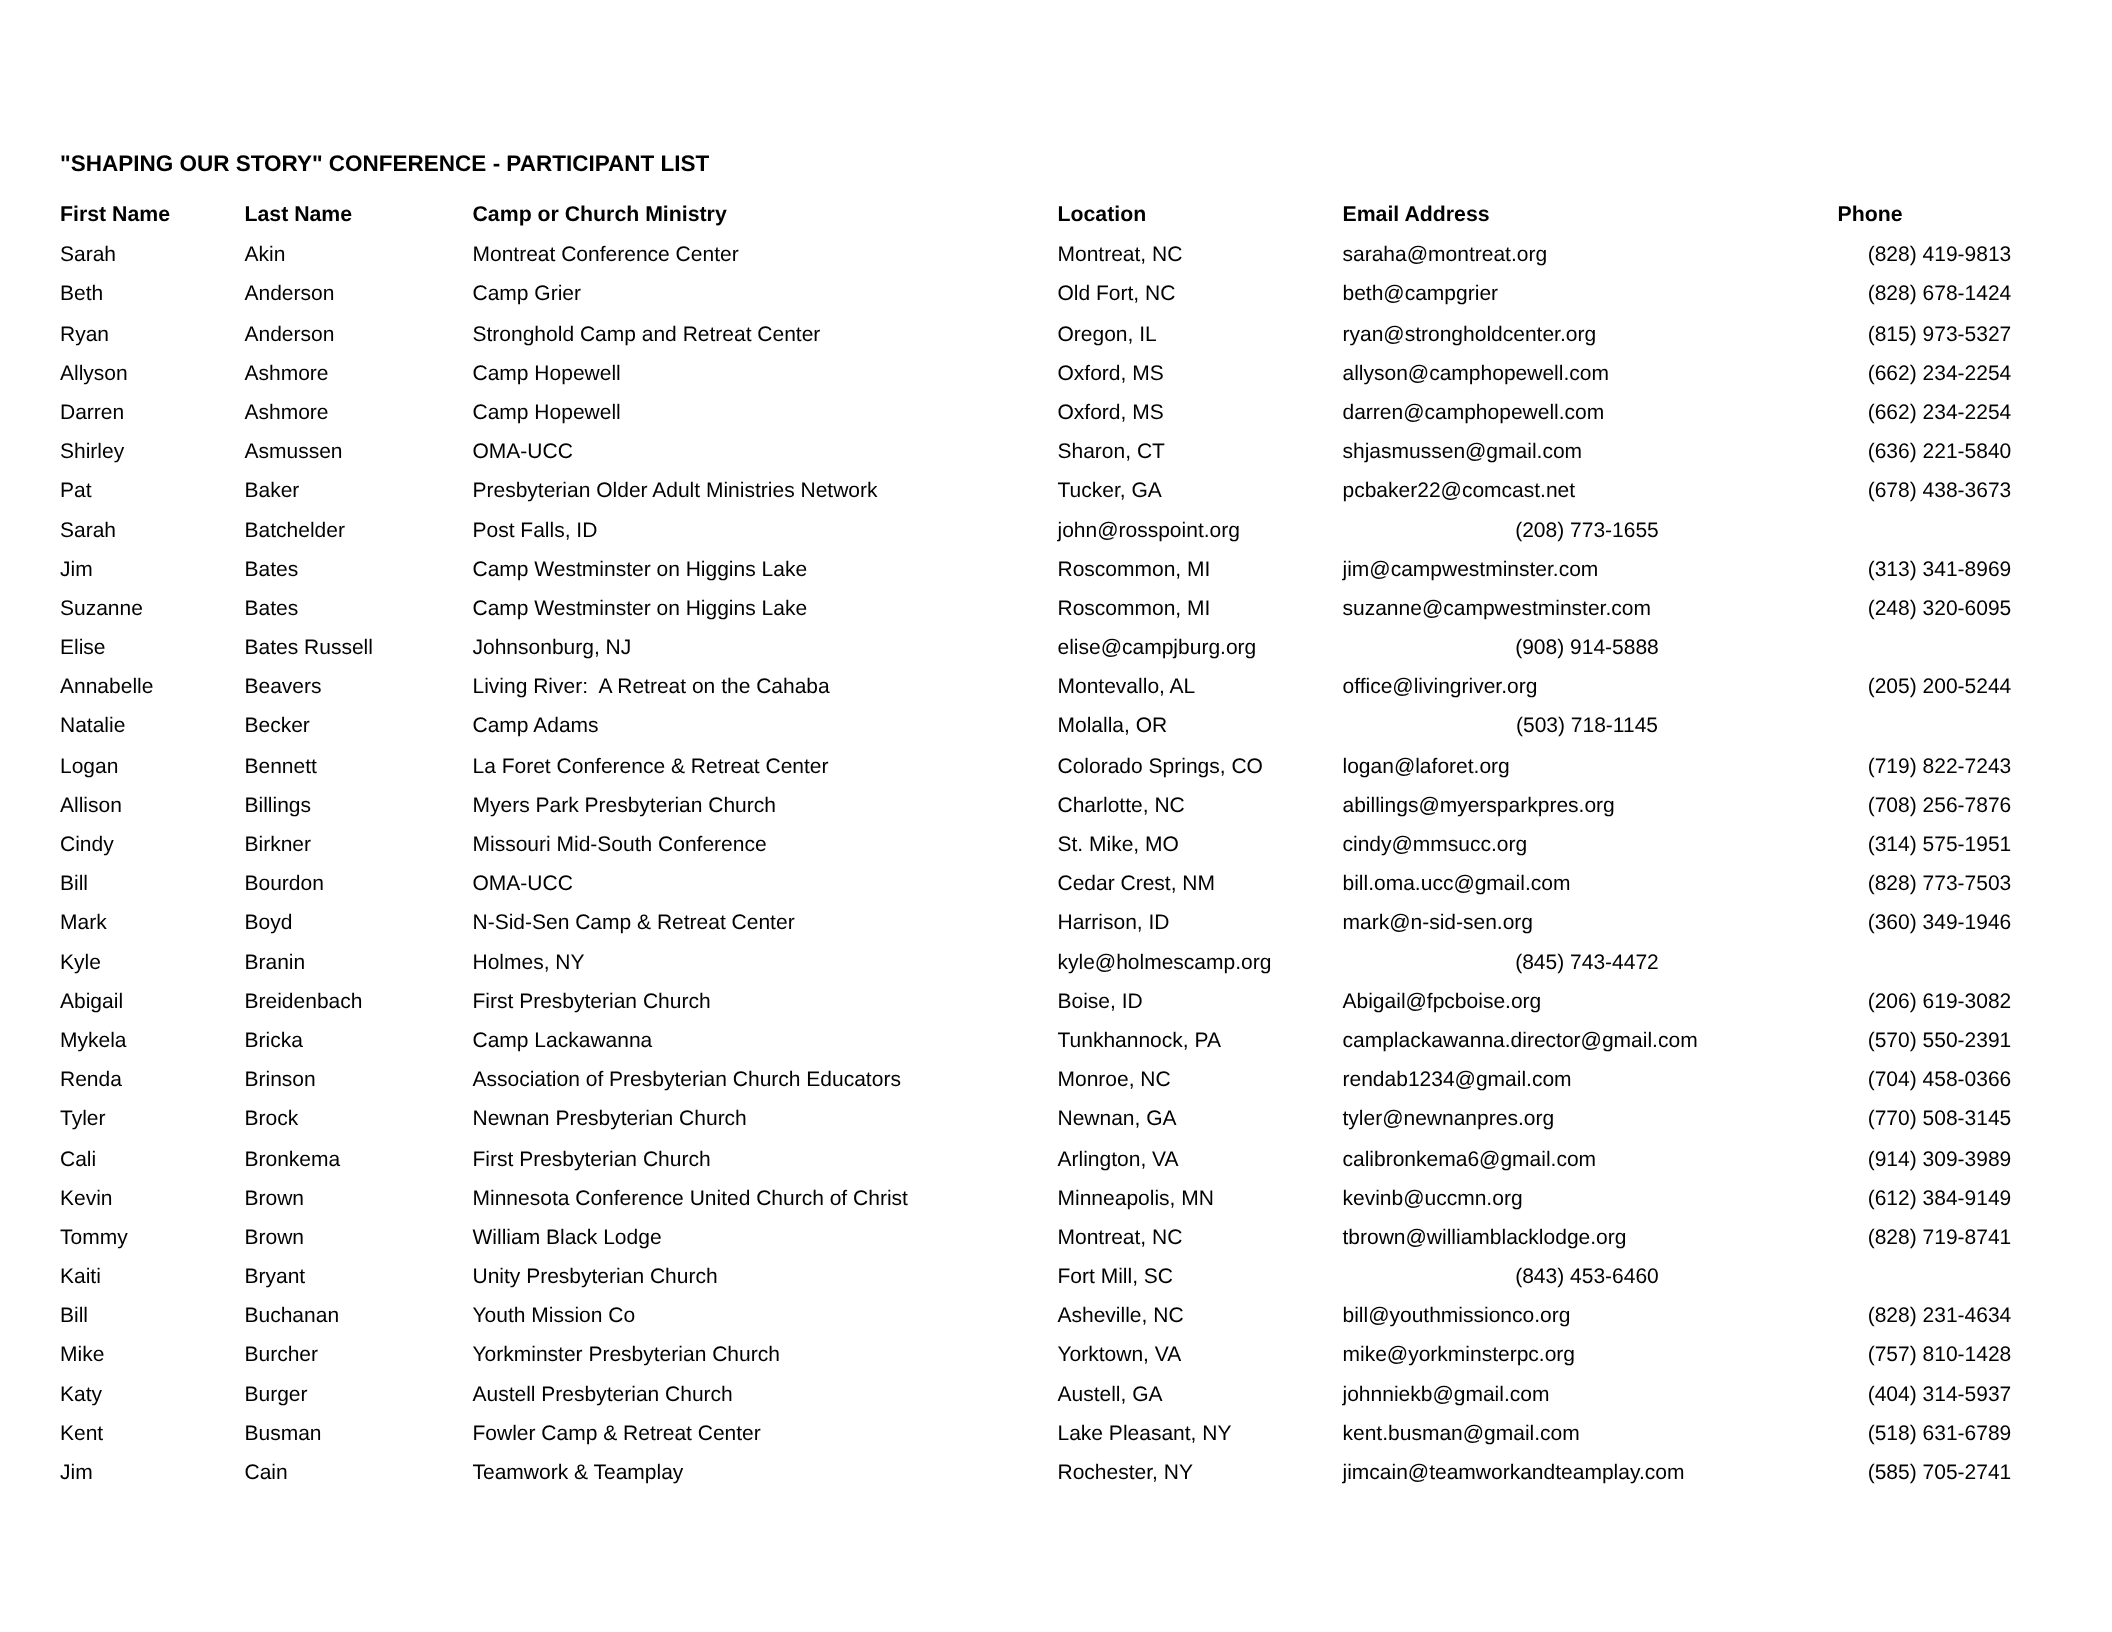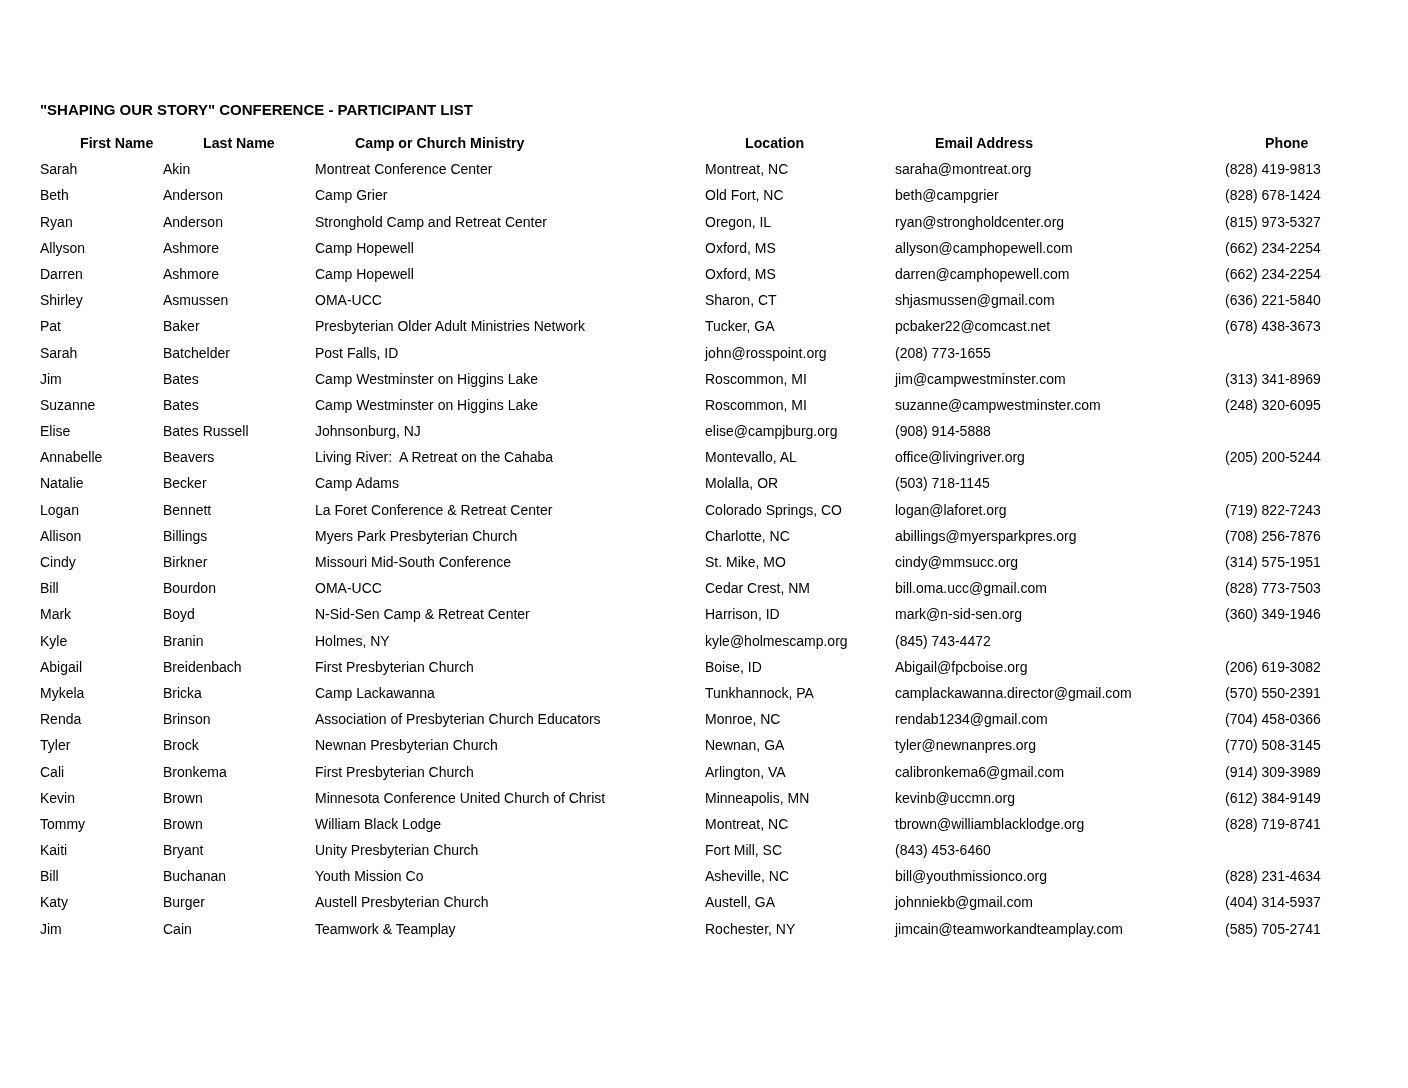--- a/index.html
+++ b/index.html
@@ -37,24 +37,23 @@
   }
   .cell {
     font-size: 14px;
     line-height: 26.2px;
     white-space: pre;
     overflow: visible;
   }
   .header .cell {
     font-weight: bold;
     font-size: 14.2px;
-    margin-left: 40px;
   }
   .cell.num {
-    text-align: left;
+    text-align: center;
     padding-right: 4px;
   }
 </style>
 </head>
 <body>
 
 <div class="page">
   <div class="title">"SHAPING OUR STORY" CONFERENCE - PARTICIPANT LIST</div>
   <div class="table">
     <div class="row header">
@@ -279,28 +278,44 @@
         </div>
         <div class="row">
           <div class="cell">Bill</div>
           <div class="cell">Buchanan</div>
           <div class="cell">Youth Mission Co</div>
           <div class="cell">Asheville, NC</div>
           <div class="cell">bill@youthmissionco.org</div>
           <div class="cell num">(828) 231-4634</div>
         </div>
         <div class="row">
+          <div class="cell">Mike</div>
+          <div class="cell">Burcher</div>
+          <div class="cell">Yorkminster Presbyterian Church</div>
+          <div class="cell">Yorktown, VA</div>
+          <div class="cell">mike@yorkminsterpc.org</div>
+          <div class="cell num">(757) 810-1428</div>
+        </div>
+        <div class="row">
           <div class="cell">Katy</div>
           <div class="cell">Burger</div>
           <div class="cell">Austell Presbyterian Church</div>
           <div class="cell">Austell, GA</div>
           <div class="cell">johnniekb@gmail.com</div>
           <div class="cell num">(404) 314-5937</div>
         </div>
         <div class="row">
+          <div class="cell">Kent</div>
+          <div class="cell">Busman</div>
+          <div class="cell">Fowler Camp &amp; Retreat Center</div>
+          <div class="cell">Lake Pleasant, NY</div>
+          <div class="cell">kent.busman@gmail.com</div>
+          <div class="cell num">(518) 631-6789</div>
+        </div>
+        <div class="row">
           <div class="cell">Jim</div>
           <div class="cell">Cain</div>
           <div class="cell">Teamwork &amp; Teamplay</div>
           <div class="cell">Rochester, NY</div>
           <div class="cell">jimcain@teamworkandteamplay.com</div>
           <div class="cell num">(585) 705-2741</div>
         </div>
       </div>
   </div>
 </div>

